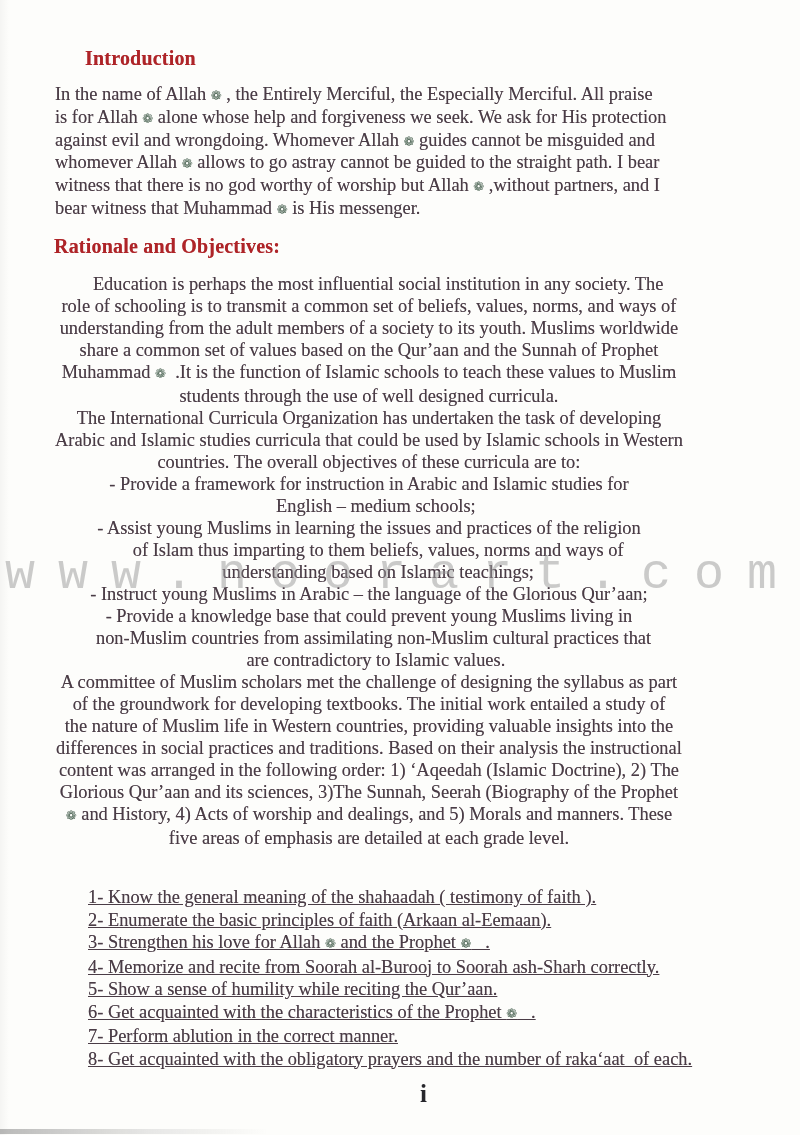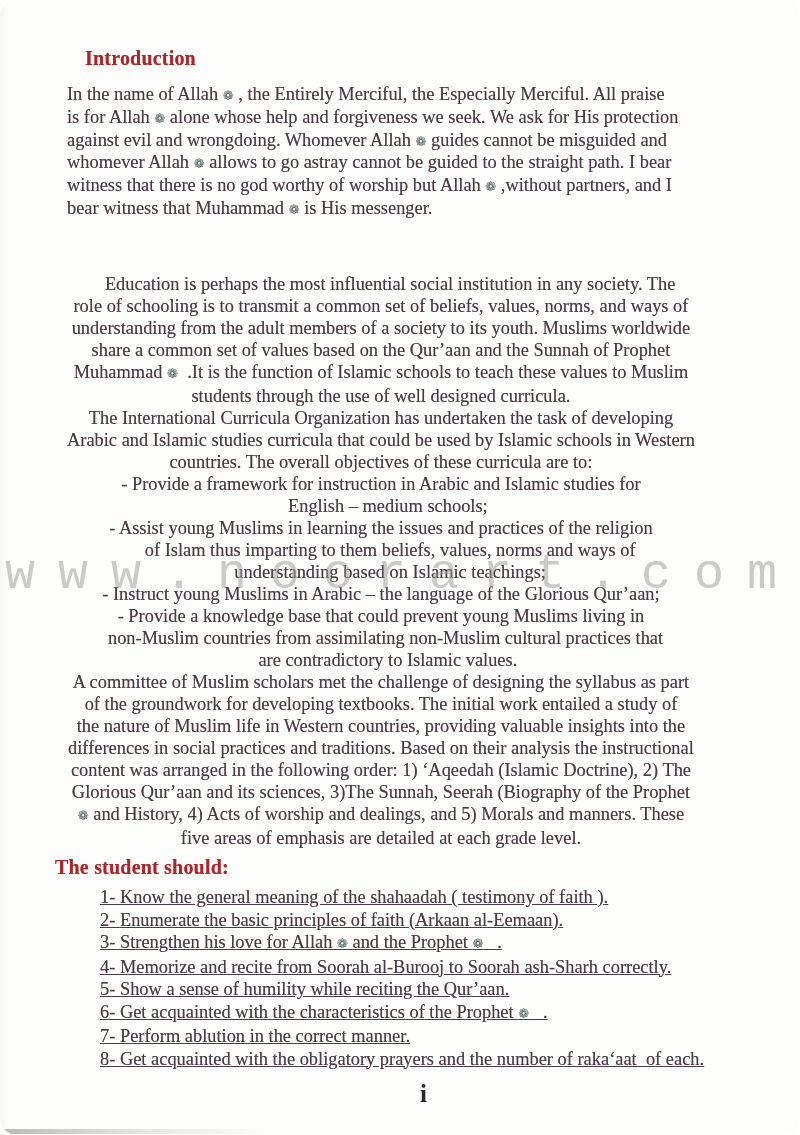--- a/index.html
+++ b/index.html
@@ -3,42 +3,40 @@
 <meta charset="utf-8">
 <style>
   html,body{margin:0;padding:0;background:#ffffff;}
   .page{
     position:relative;
     width:800px;height:1135px;
     background:#fdfdfb;
     font-family:"Liberation Serif",serif;
     color:#4a3c46;
     overflow:hidden;
-    border-radius:17px;
   }
   .edge-left{
     position:absolute;left:0;top:0;bottom:0;width:9px;
     background:linear-gradient(to right, rgba(90,90,90,0.05), rgba(0,0,0,0));
   }
   .heading{
     position:absolute;margin:0;
     font-size:20px;font-weight:bold;
     color:#ae2428;
     letter-spacing:0.2px;
     text-shadow:0 0 0.5px rgba(174,36,40,0.55);
   }
   #h-intro{left:85px;top:47px;}
   #h-rationale{left:54px;top:235px;}
   #h-student{left:55px;top:856px;}
   .lines{
     position:absolute;
     font-size:18.4px;
     white-space:pre;
     text-shadow:0 0 0.6px rgba(74,60,70,0.55);
-    margin-left:12px;
   }
   .line{height:inherit;}
   #p-intro{left:55px;top:84px;line-height:21.8px;}
   #p-rationale{left:55px;top:273px;line-height:22px;text-align:center;}
   #p-student{left:88px;top:886px;line-height:22.5px;text-decoration:underline;}
   .hon{
     font-family:"DejaVu Sans",sans-serif;
     font-size:13px;
     color:#47604f;
     text-shadow:none;
@@ -64,23 +62,23 @@
 </style>
 </head>
 <body>
 
 <div class="page">
   <div class="edge-left"></div>
 
   <h2 class="heading" id="h-intro">Introduction</h2>
   <div class="lines" id="p-intro"><div class="line">In the name of Allah <span class="hon">❁</span> , the Entirely Merciful, the Especially Merciful. All praise</div><div class="line">is for Allah <span class="hon">❁</span> alone whose help and forgiveness we seek. We ask for His protection</div><div class="line">against evil and wrongdoing. Whomever Allah <span class="hon">❁</span> guides cannot be misguided and</div><div class="line">whomever Allah <span class="hon">❁</span> allows to go astray cannot be guided to the straight path. I bear</div><div class="line">witness that there is no god worthy of worship but Allah <span class="hon">❁</span> ,without partners, and I</div><div class="line">bear witness that Muhammad <span class="hon">❁</span> is His messenger.</div></div>
 
+  <h2 class="heading" id="h-rationale">Rationale and Objectives:</h2>
   <div class="lines" id="p-rationale"><div class="line">    Education is perhaps the most influential social institution in any society. The</div><div class="line">role of schooling is to transmit a common set of beliefs, values, norms, and ways of</div><div class="line">understanding from the adult members of a society to its youth. Muslims worldwide</div><div class="line">share a common set of values based on the Qur’aan and the Sunnah of Prophet</div><div class="line">Muhammad <span class="hon">❁</span>  .It is the function of Islamic schools to teach these values to Muslim</div><div class="line">students through the use of well designed curricula.</div><div class="line">The International Curricula Organization has undertaken the task of developing</div><div class="line">Arabic and Islamic studies curricula that could be used by Islamic schools in Western</div><div class="line">countries. The overall objectives of these curricula are to:</div><div class="line">- Provide a framework for instruction in Arabic and Islamic studies for</div><div class="line">   English – medium schools;</div><div class="line">- Assist young Muslims in learning the issues and practices of the religion</div><div class="line">    of Islam thus imparting to them beliefs, values, norms and ways of</div><div class="line">    understanding based on Islamic teachings;</div><div class="line">- Instruct young Muslims in Arabic – the language of the Glorious Qur’aan;</div><div class="line">- Provide a knowledge base that could prevent young Muslims living in</div><div class="line">  non-Muslim countries from assimilating non-Muslim cultural practices that</div><div class="line">   are contradictory to Islamic values.</div><div class="line">A committee of Muslim scholars met the challenge of designing the syllabus as part</div><div class="line">of the groundwork for developing textbooks. The initial work entailed a study of</div><div class="line">the nature of Muslim life in Western countries, providing valuable insights into the</div><div class="line">differences in social practices and traditions. Based on their analysis the instructional</div><div class="line">content was arranged in the following order: 1) ‘Aqeedah (Islamic Doctrine), 2) The</div><div class="line">Glorious Qur’aan and its sciences, 3)The Sunnah, Seerah (Biography of the Prophet</div><div class="line"><span class="hon">❁</span> and History, 4) Acts of worship and dealings, and 5) Morals and manners. These</div><div class="line">five areas of emphasis are detailed at each grade level.</div></div>
 
-  <h2 class="heading" id="h-student">The student should:</h2>
   <div class="lines" id="p-student"><div class="line">1- Know the general meaning of the shahaadah ( testimony of faith ).</div><div class="line">2- Enumerate the basic principles of faith (Arkaan al-Eemaan).</div><div class="line">3- Strengthen his love for Allah <span class="hon">❁</span> and the Prophet <span class="hon">❁</span>   .</div><div class="line">4- Memorize and recite from Soorah al-Burooj to Soorah ash-Sharh correctly.</div><div class="line">5- Show a sense of humility while reciting the Qur’aan.</div><div class="line">6- Get acquainted with the characteristics of the Prophet <span class="hon">❁</span>   .</div><div class="line">7- Perform ablution in the correct manner.</div><div class="line">8- Get acquainted with the obligatory prayers and the number of raka‘aat  of each.</div></div>
 
   <div class="watermark">www.noorart.com</div>
 
   <div class="pagenum">i</div>
 
   <div class="corner-smudge"></div>
 </div>
 
 </body></html>

